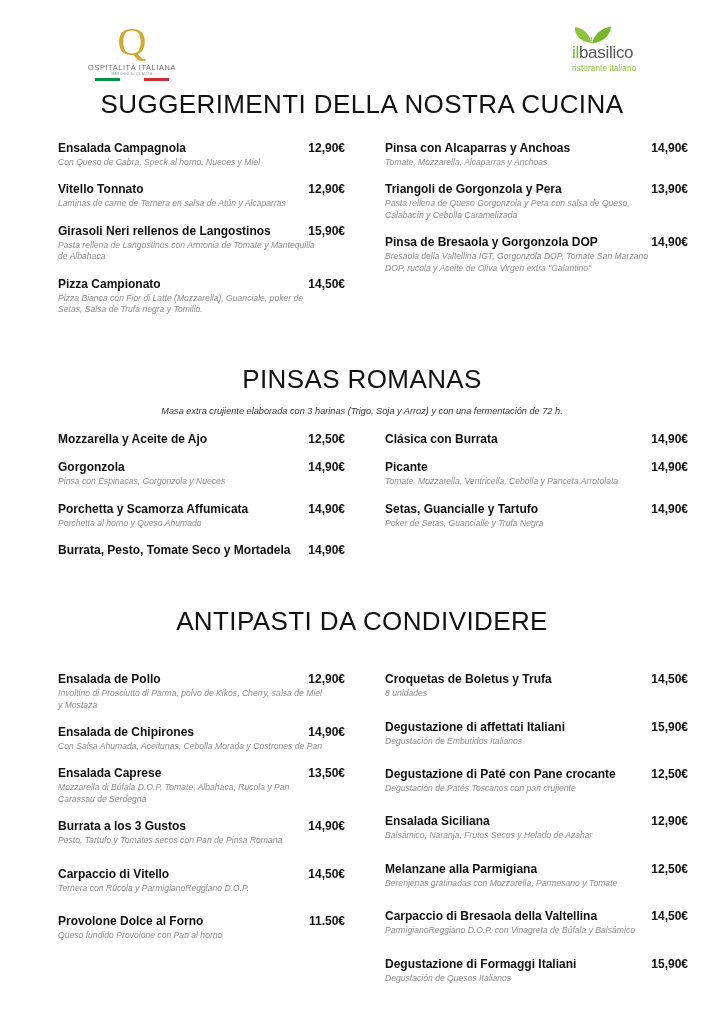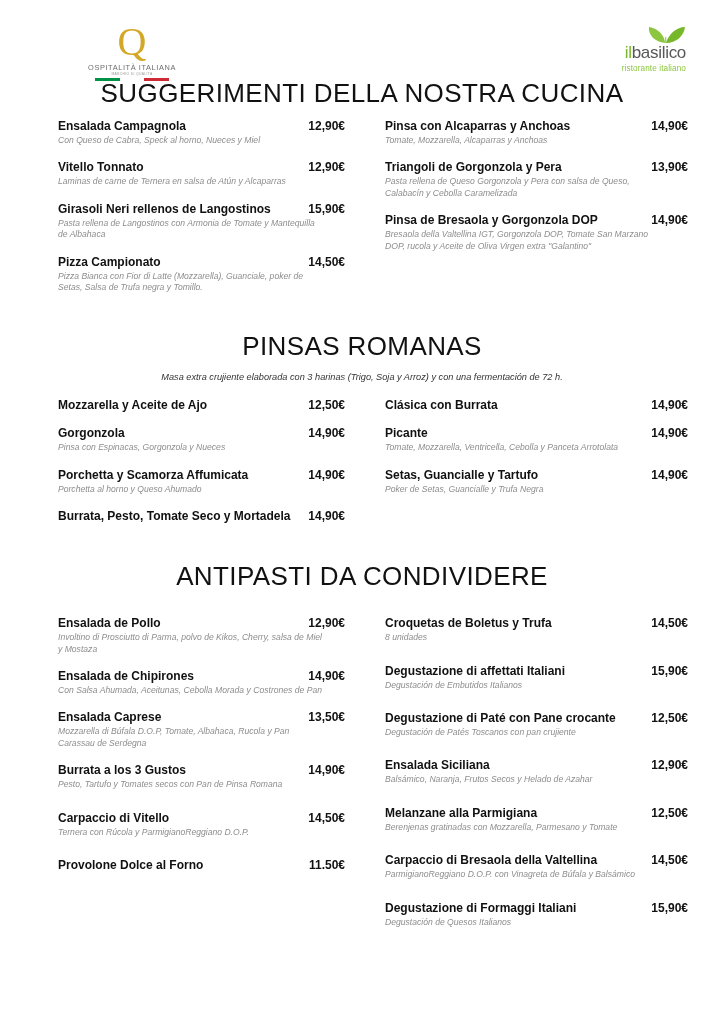--- a/index.html
+++ b/index.html
@@ -57,23 +57,23 @@
   .flagbar {
     display: flex;
     width: 74px;
     height: 3px;
     margin: 2px auto 0 auto;
   }
   .flagbar i { flex: 1 1 33.33%; display: block; }
 
   .logo-basilico {
     position: absolute;
-    right: 38px; top: 24px;
+    right: 44px; top: 24px;
     width: 108px;
-    text-align: right;
+    text-align: left;
   }
   .leafwrap { height: 20px; line-height: 0; }
   .logo-basilico .bname {
     font-size: 17px;
     line-height: 17px;
     font-weight: 400;
     letter-spacing: -0.3px;
     white-space: nowrap;
   }
   .logo-basilico .bname .il { color: #76b82a; }
@@ -86,21 +86,21 @@
     white-space: nowrap;
   }
 
   
   .section-title {
     text-align: center;
     font-size: 26px;
     font-weight: 400;
     letter-spacing: 0.4px;
     color: #111;
-    margin: 0;
+    margin: 11px;
   }
   .section-note {
     text-align: center;
     font-size: 9.2px;
     font-style: italic;
     font-weight: normal;
     color: #333;
     margin: 10px 0 0 0;
   }
 
@@ -372,20 +372,21 @@
       </div>
       <div class="item-desc">Ternera con Rúcola y ParmigianoReggiano D.O.P.</div>
     </div>
     <div class="gap-m"></div>
 
     <div class="item">
       <div class="item-head">
         <span class="item-name">Provolone Dolce al Forno</span>
         <span class="item-price">11.50€</span>
       </div>
+      <div class="item-desc">Queso fundido Provolone con Pan al horno</div>
     </div>
 
   </div>
   <div class="col right">
 
     <div class="item">
       <div class="item-head">
         <span class="item-name">Croquetas de Boletus y Trufa</span>
         <span class="item-price">14,50€</span>
       </div>

